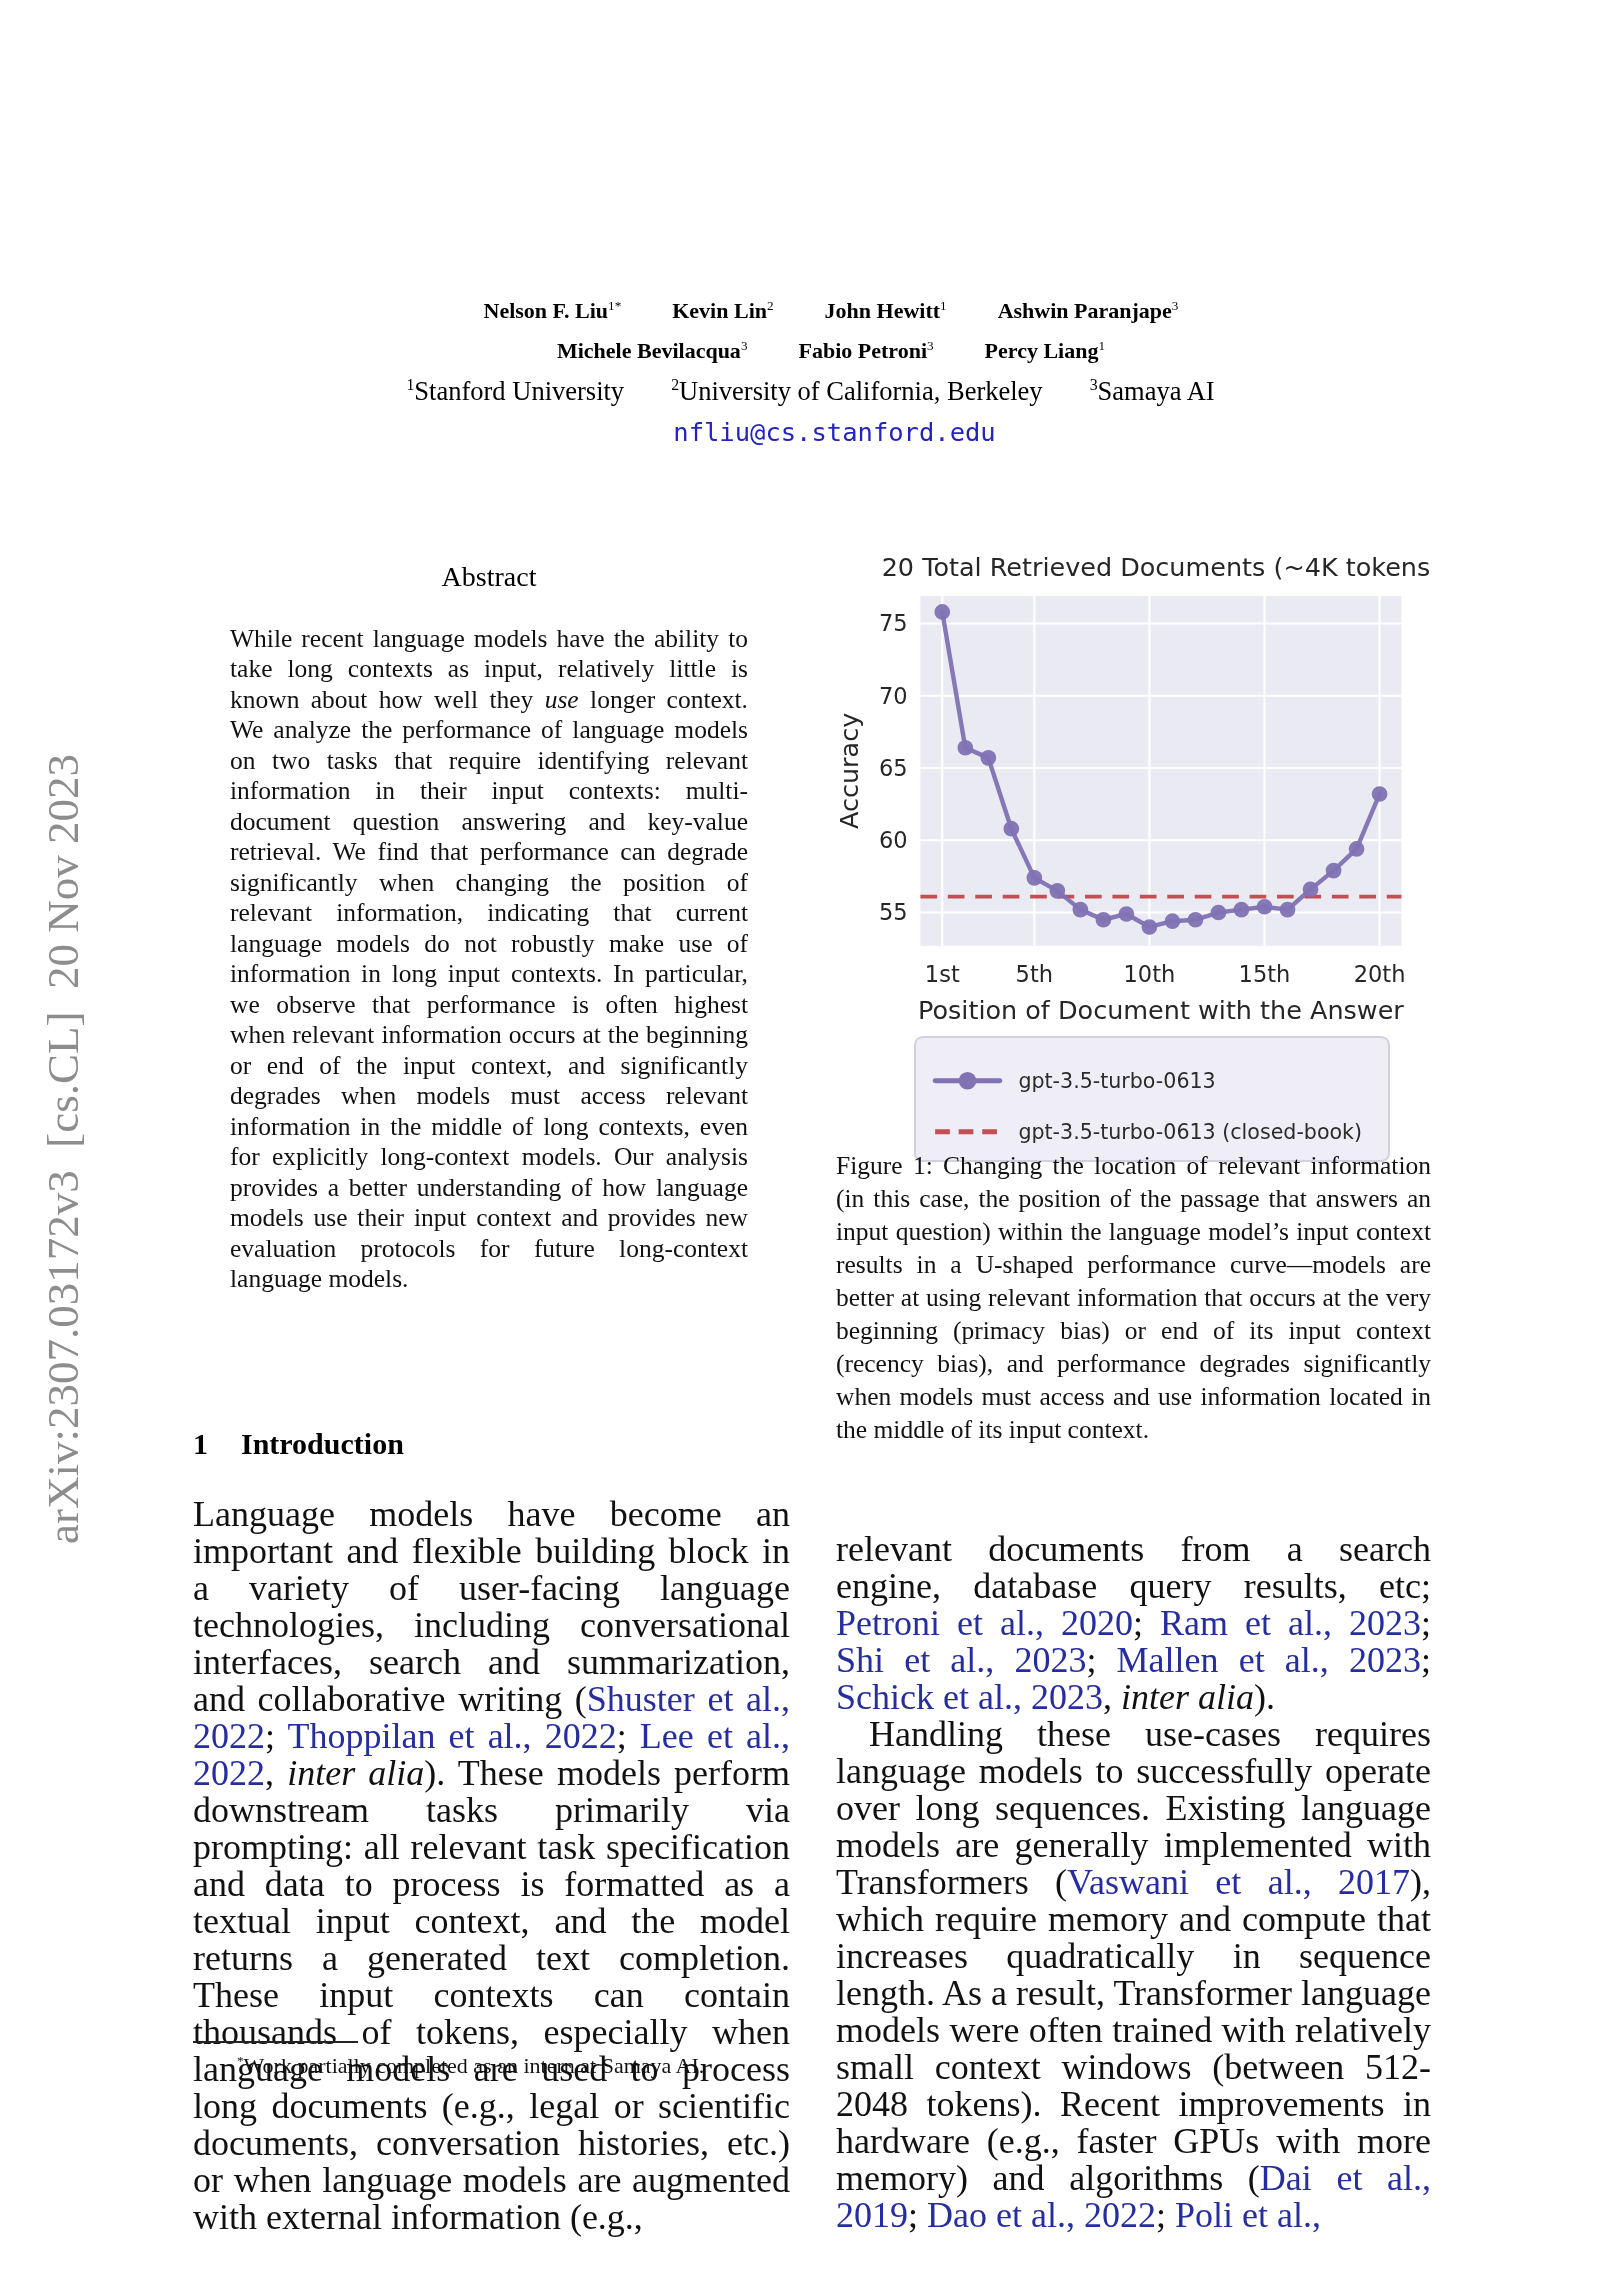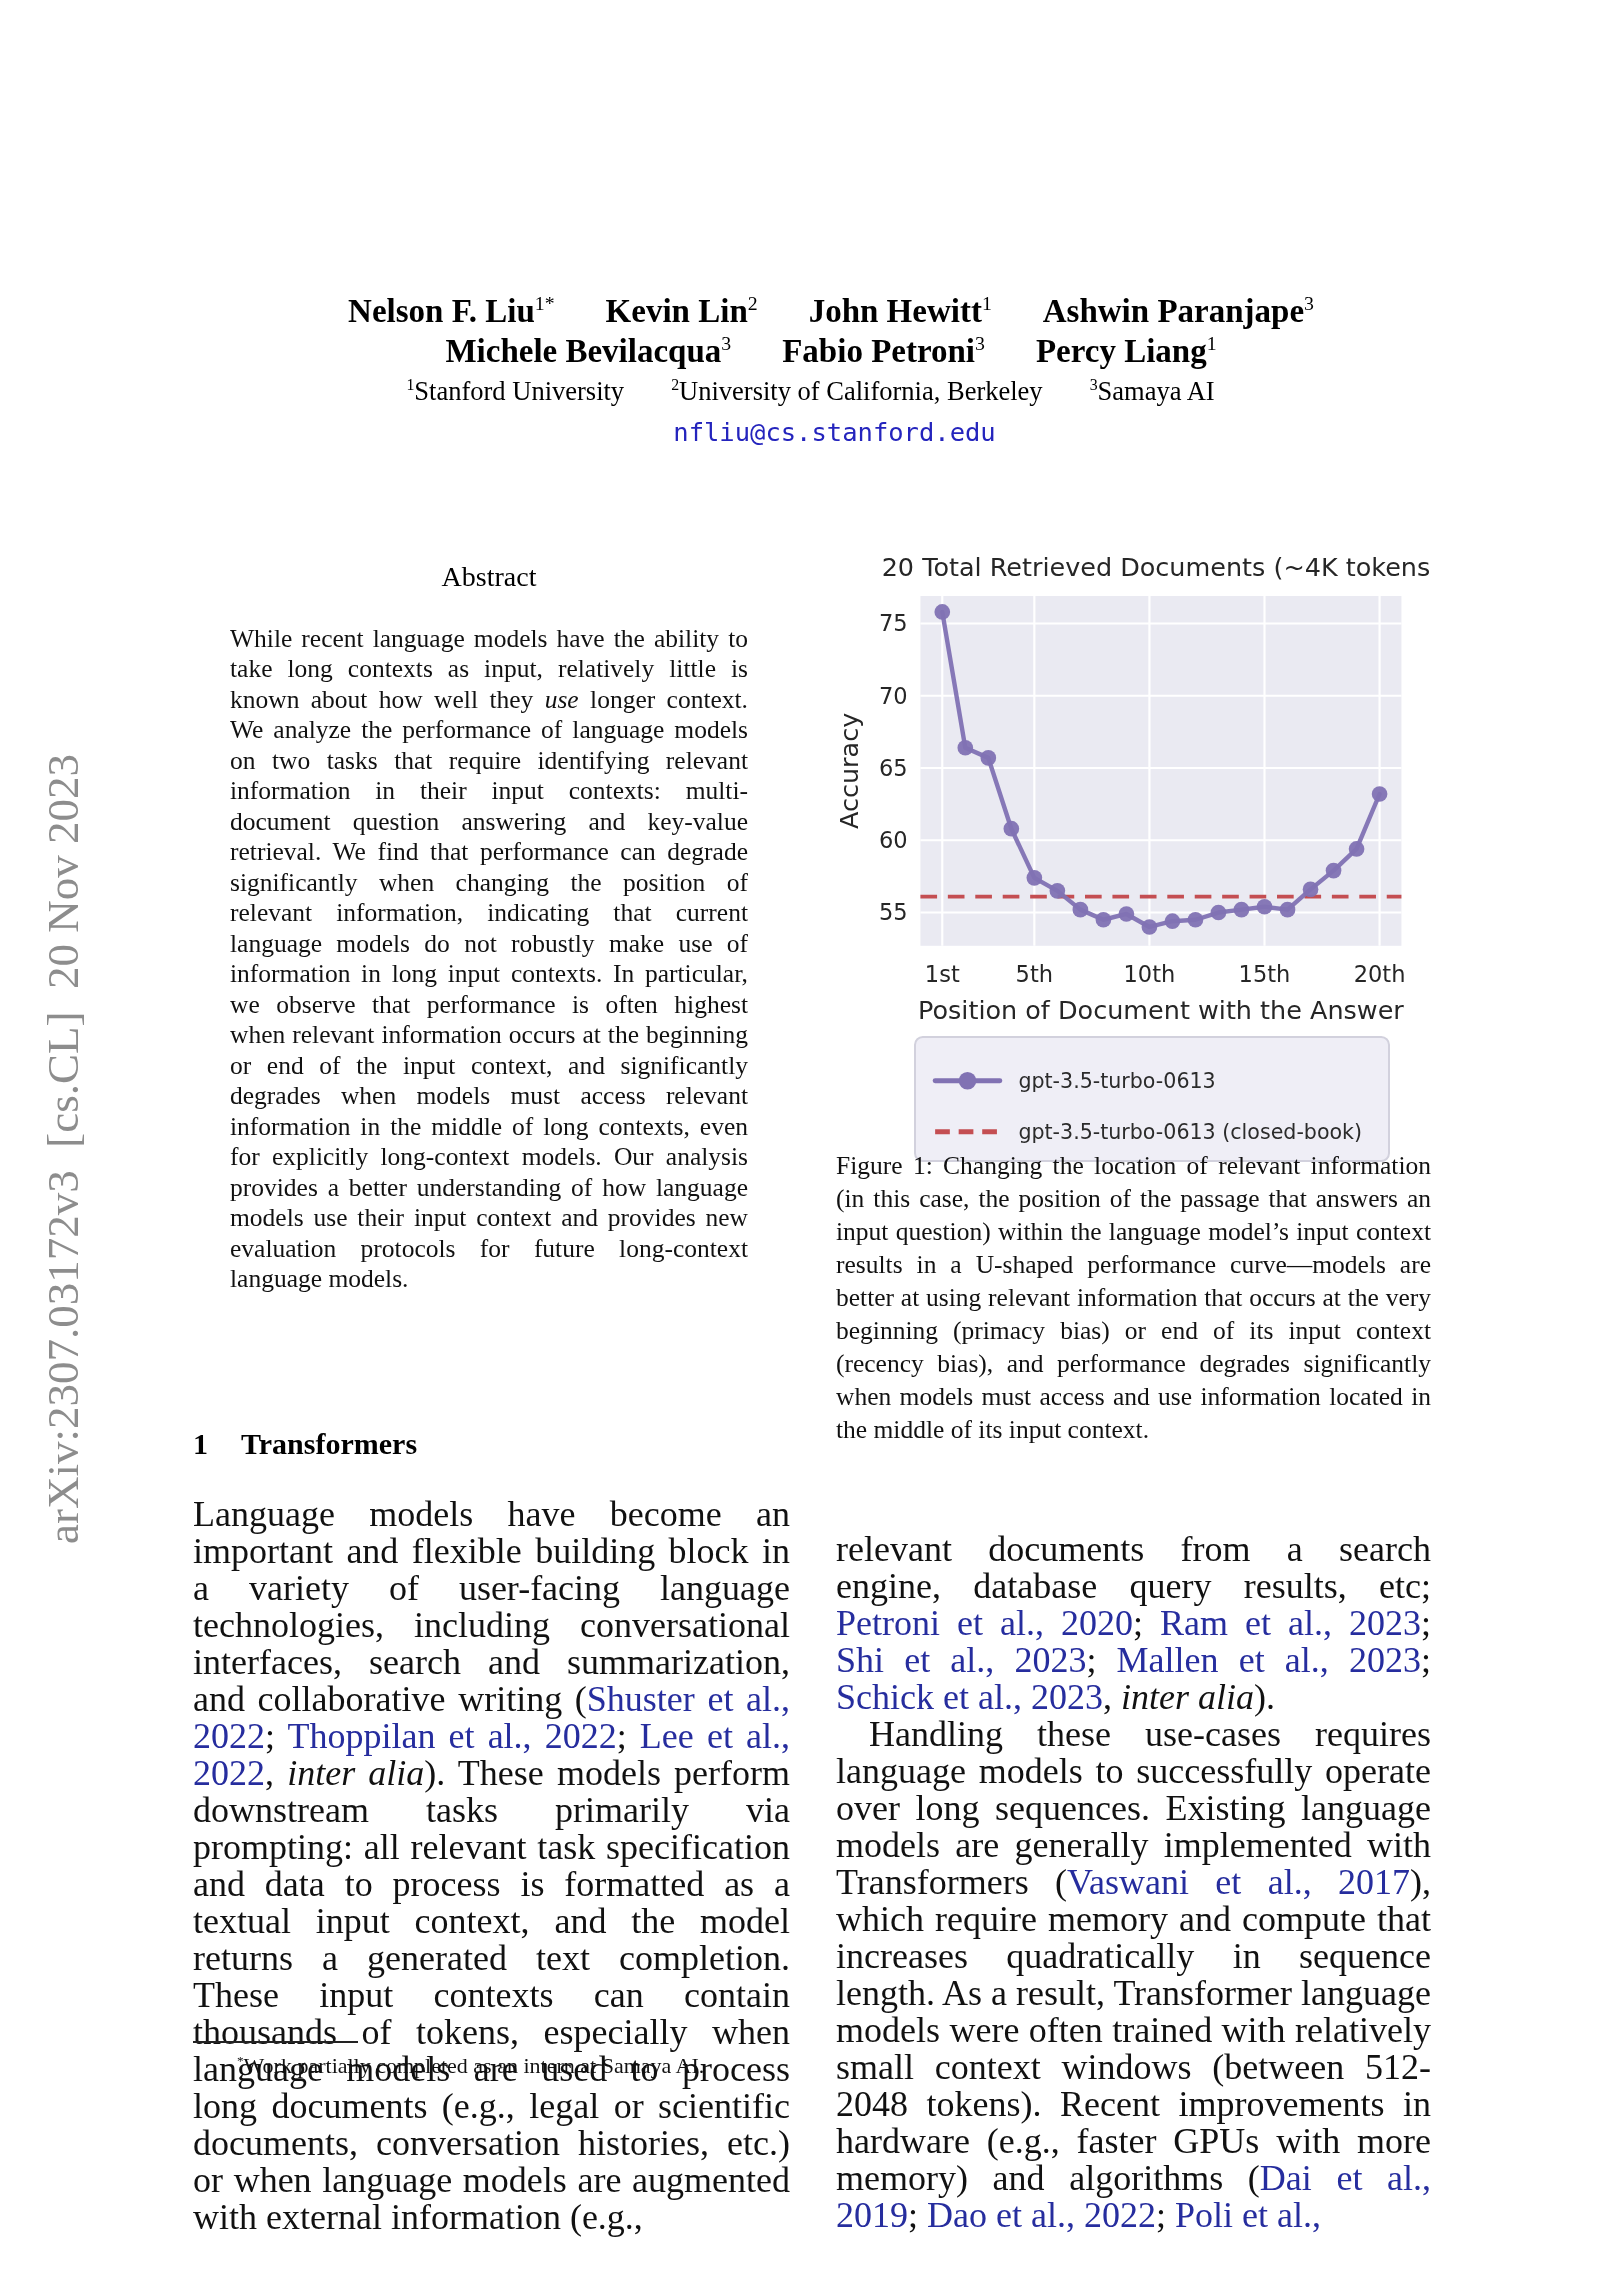--- a/index.html
+++ b/index.html
@@ -8,21 +8,21 @@
 
   
   .watermark{position:absolute;left:63px;top:1149px;
     transform:translate(-50%,-50%) rotate(-90deg);white-space:pre;
     font-size:45px;color:#8d8d8d;font-family:"Liberation Serif",serif;}
 
   
   .title{position:absolute;top:167px;left:0;width:100%;text-align:center;
     font-size:34px;font-weight:bold;margin:0;color:#000;}
   .authors{position:absolute;top:291px;left:0;width:100%;text-align:center;}
-  .author-line{font-size:33px;font-weight:bold;line-height:40px;color:#000;padding-left:41px;}
+  .author-line{font-size:22px;font-weight:bold;line-height:40px;color:#000;padding-left:41px;}
   .author-name{margin:0 25.5px;white-space:nowrap;}
   .author-name sup{font-weight:normal;}
   sup{font-size:60%;vertical-align:super;line-height:0;}
   .affil-line{font-size:26.5px;line-height:41px;color:#000;}
   .affil{margin:0 23.5px;white-space:nowrap;}
   .email{font-family:"DejaVu Sans Mono",monospace;font-size:25.5px;color:#2424bd;
     line-height:41px;padding-left:48px;}
 
   
   .col{position:absolute;top:549px;}
@@ -78,21 +78,21 @@
     <div class="affil-line" id="affil-line"><span class="affil"><sup>1</sup>Stanford University</span><span class="affil"><sup>2</sup>University of California, Berkeley</span><span class="affil"><sup>3</sup>Samaya AI</span></div>
     <div class="email">nfliu@cs.stanford.edu</div>
   </div>
 
   <div class="col col-left">
     <div class="abstract-wrap">
       <div class="abstract-heading">Abstract</div>
       <p class="abstract-body"><span>While recent language models have the ability to take long contexts as input, relatively little is known about how well they </span><span class="it">use</span><span> longer context. We analyze the performance of language models on two tasks that require identifying relevant information in their input contexts: multi-document question answering and key-value retrieval. We find that performance can degrade significantly when changing the position of relevant information, indicating that current language models do not robustly make use of information in long input contexts. In particular, we observe that performance is often highest when relevant information occurs at the beginning or end of the input context, and significantly degrades when models must access relevant information in the middle of long contexts, even for explicitly long-context models. Our analysis provides a better understanding of how language models use their input context and provides new evaluation protocols for future long-context language models.</span></p>
     </div>
 
-    <h2 class="section-heading"><span class="sec-num">1</span><span>Transformers</span></h2>
+    <h2 class="section-heading"><span class="sec-num">1</span><span>Introduction</span></h2>
 
     <div class="intro-body">
       <p class="body-text"><span>Language models have become an important and flexible building block in a variety of user-facing language technologies, including conversational interfaces, search and summarization, and collaborative writing (</span><span class="cite">Shuster et al., 2022</span><span>; </span><span class="cite">Thoppilan et al., 2022</span><span>; </span><span class="cite">Lee et al., 2022</span><span>, </span><span class="it">inter alia</span><span>). These models perform downstream tasks primarily via prompting: all relevant task specification and data to process is formatted as a textual input context, and the model returns a generated text completion. These input contexts can contain thousands of tokens, especially when language models are used to process long documents (e.g., legal or scientific documents, conversation histories, etc.) or when language models are augmented with external information (e.g.,</span></p>
     </div>
 
     <div class="footnote-block">
       <div class="footnote-rule"></div>
       <p class="footnote"><sup>*</sup><span>Work partially completed as an intern at Samaya AI.</span></p>
     </div>
   </div>

